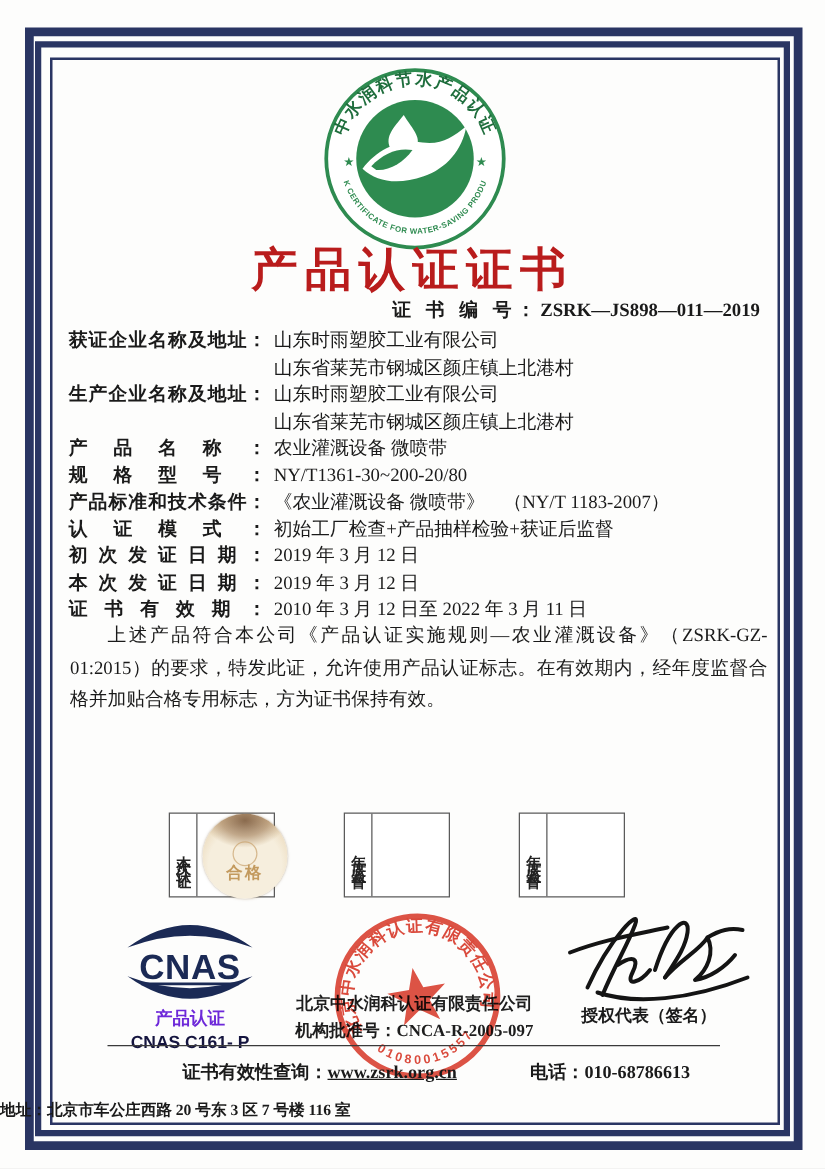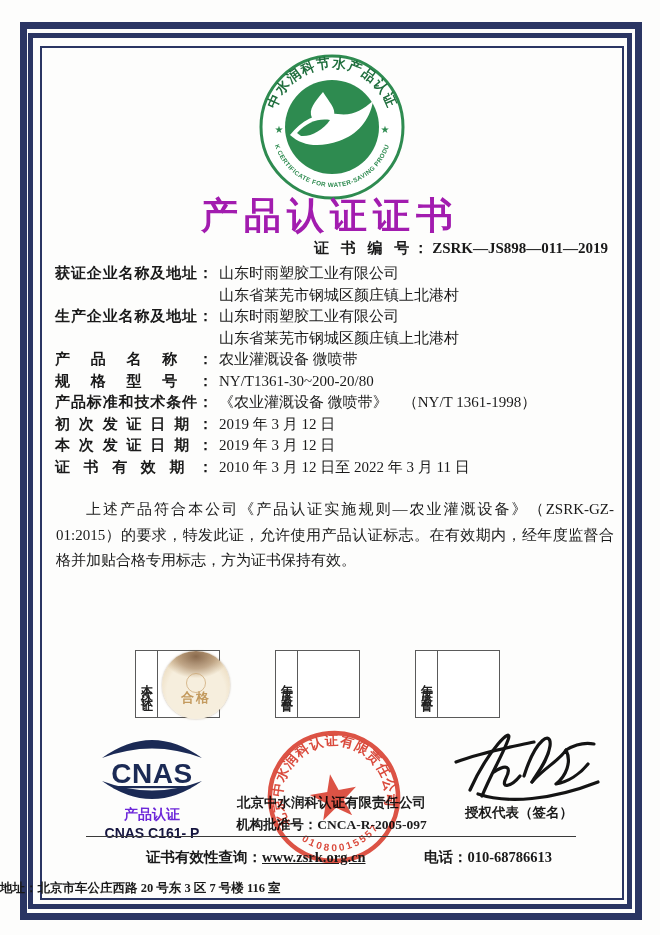--- a/index.html
+++ b/index.html
@@ -6,21 +6,21 @@
   .page{position:relative;width:660px;height:935px;background:#fdfdfc;overflow:hidden;
         font-family:"Liberation Serif", serif;color:#1a1a1a;}
   .frame{position:absolute;pointer-events:none;}
   .frame-outer{left:20px;top:22px;right:18px;bottom:15px;border:7px solid #2a3563;}
   .frame-outer2{left:28px;top:33px;right:28px;bottom:26px;border:5px solid #2a3563;}
   .frame-thin{left:40px;top:46px;right:36px;bottom:35px;border:2px solid #2a3563;}
 
   .emblem{position:absolute;left:257px;top:52px;width:150px;height:150px;}
   .title{position:absolute;left:0;top:191px;width:100%;text-align:center;
          font-family:"Liberation Sans", sans-serif;font-weight:bold;
-         font-size:37px;letter-spacing:6px;color:#a21caf;}
+         font-size:37px;letter-spacing:6px;color:#b91c1c;}
   .certno{position:absolute;right:52px;top:239px;font-size:15px;font-weight:bold;}
   .certno .lbl{letter-spacing:4px;}
 
   .fields{position:absolute;left:55px;top:263px;right:38px;font-size:15px;line-height:21.5px;}
   .frow{white-space:nowrap;}
   .flabel{display:inline-block;width:158px;font-weight:bold;text-align:justify;text-align-last:justify;}
   .fvalue{margin-left:6px;}
 
   .statement{position:absolute;left:56px;right:46px;top:497px;font-size:15px;
              line-height:25.5px;text-indent:2em;text-align:justify;}
@@ -101,21 +101,22 @@
     <span class="lbl">证 书 编 号：</span><span>ZSRK—JS898—011—2019</span>
   </div>
 
   <div class="fields">
     <div class="frow"><span class="flabel">获证企业名称及地址：</span><span class="fvalue">山东时雨塑胶工业有限公司</span></div>
     <div class="frow"><span class="flabel"></span><span class="fvalue">山东省莱芜市钢城区颜庄镇上北港村</span></div>
     <div class="frow"><span class="flabel">生产企业名称及地址：</span><span class="fvalue">山东时雨塑胶工业有限公司</span></div>
     <div class="frow"><span class="flabel"></span><span class="fvalue">山东省莱芜市钢城区颜庄镇上北港村</span></div>
     <div class="frow"><span class="flabel">产品名称：</span><span class="fvalue">农业灌溉设备 微喷带</span></div>
     <div class="frow"><span class="flabel">规格型号：</span><span class="fvalue">NY/T1361-30~200-20/80</span></div>
-    <div class="frow"><span class="flabel">产品标准和技术条件：</span><span class="fvalue">《农业灌溉设备 微喷带》　（NY/T 1361-1998）</span></div>
+    <div class="frow"><span class="flabel">产品标准和技术条件：</span><span class="fvalue">《农业灌溉设备 微喷带》　（NY/T 1183-2007）</span></div>
+    <div class="frow"><span class="flabel">认证模式：</span><span class="fvalue">初始工厂检查+产品抽样检验+获证后监督</span></div>
     <div class="frow"><span class="flabel">初次发证日期：</span><span class="fvalue">2019 年 3 月 12 日</span></div>
     <div class="frow"><span class="flabel">本次发证日期：</span><span class="fvalue">2019 年 3 月 12 日</span></div>
     <div class="frow"><span class="flabel">证书有效期：</span><span class="fvalue">2010 年 3 月 12 日至 2022 年 3 月 11 日</span></div>
   </div>
 
   <div class="statement">上述产品符合本公司《产品认证实施规则—农业灌溉设备》（ZSRK-GZ- 01:2015）的要求，特发此证，允许使用产品认证标志。在有效期内，经年度监督合格并加贴合格专用标志，方为证书保持有效。</div>
 
   <div class="sbox box1">
     <div class="side">本次认证</div>
   </div>

